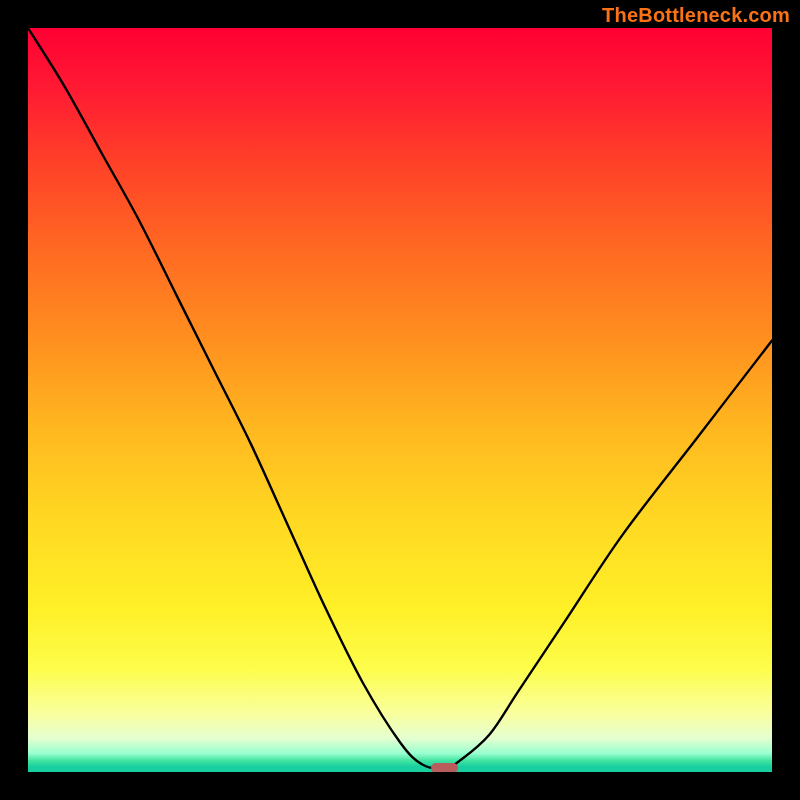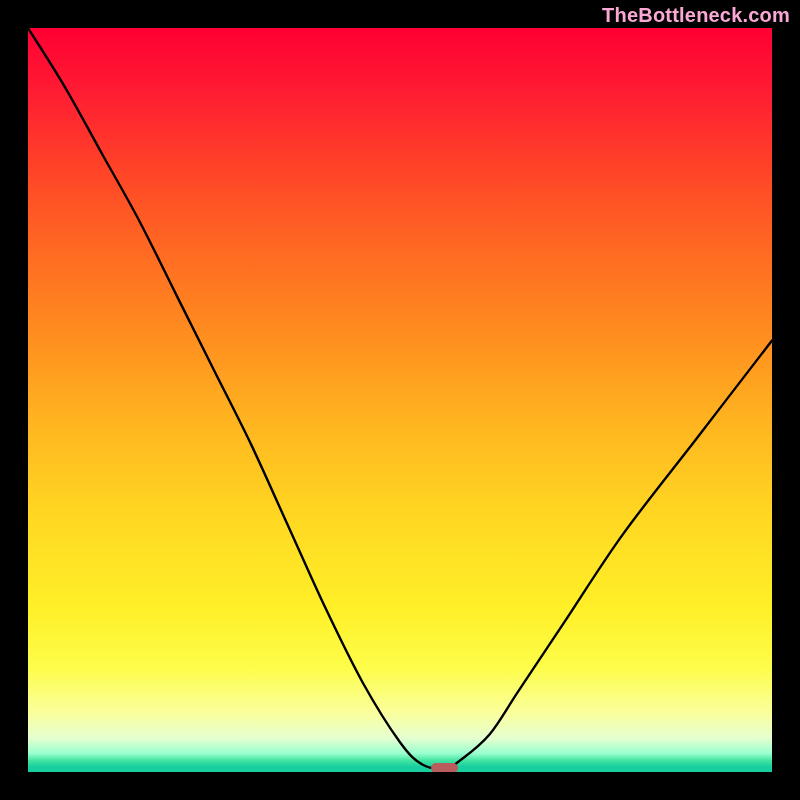--- a/index.html
+++ b/index.html
@@ -47,21 +47,21 @@
   .marker {
     position: absolute;
     background: #b85c5c;
     border-radius: 10px;
   }
   .watermark {
     position: absolute;
     top: 4px;
     right: 10px;
     font: 600 20px -apple-system, BlinkMacSystemFont, "Segoe UI", Arial, sans-serif;
-    color: #f9a8d4;
+    color: #f97316;
     letter-spacing: 0.2px;
   }
 </style>
 </head>
 <body>
 
 <div class="frame">
   <div class="plot">
     <div class="gradient"></div>
     <svg class="curve" viewBox="0 0 744 744" preserveAspectRatio="none">

